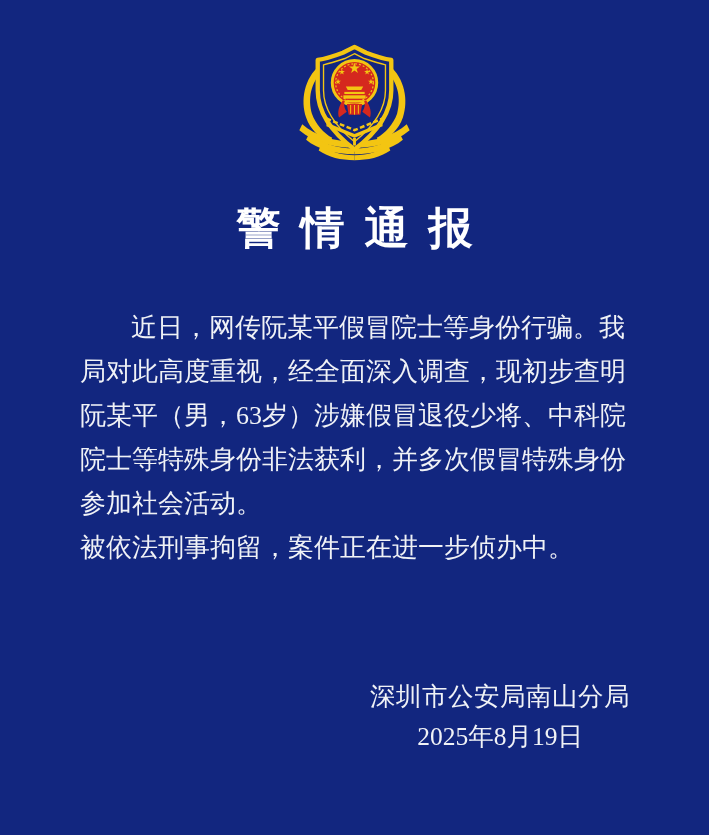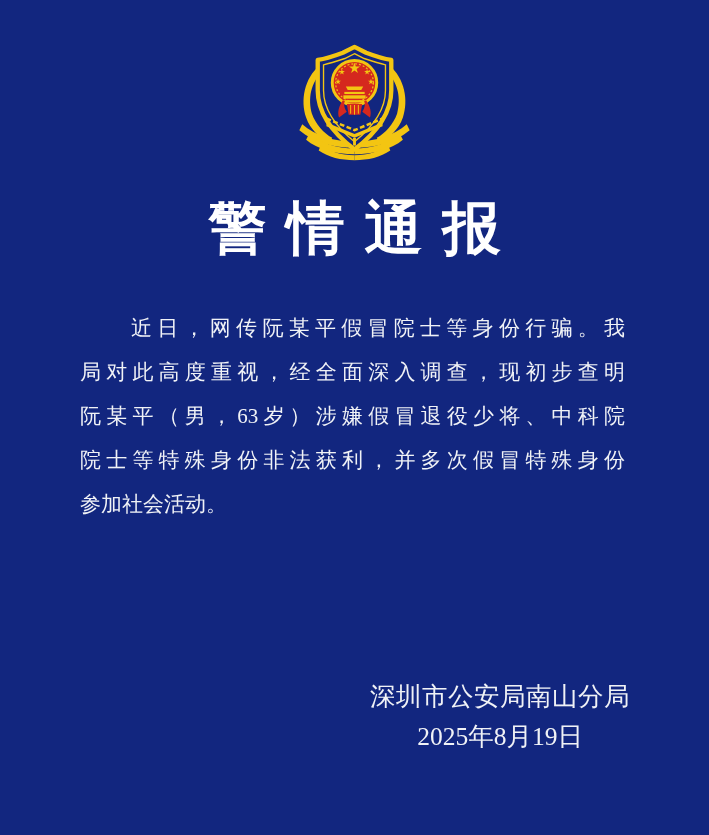--- a/index.html
+++ b/index.html
@@ -14,38 +14,38 @@
     position:absolute;
     left:296px;top:44px;
     width:117px;height:120px;
   }
   .title{
     position:absolute;
     top:198px;left:0;
     width:100%;
     text-align:center;
     color:#ffffff;
-    font-size:58px;
+    font-size:44px;
     font-weight:bold;
     letter-spacing:20px;
     padding-left:20px;
     box-sizing:border-box;
     line-height:62px;
   }
   .body-block{
     position:absolute;
     top:306px;
     left:80px;
     width:545px;
     color:#f0f2f6;
   }
   .line{
     height:44px;
     line-height:44px;
-    font-size:21px;
+    font-size:26px;
     white-space:nowrap;
     text-align:justify;
     text-align-last:justify;
   }
   .line.indent{padding-left:51px;}
   .line.last{text-align:right;text-align-last:left;}
   .footer{
     position:absolute;
     top:677px;
     right:79px;
@@ -131,20 +131,21 @@
 
   <div class="body-block">
     <div>
       <div class="line indent">近日，网传阮某平假冒院士等身份行骗。我</div>
       <div class="line">局对此高度重视，经全面深入调查，现初步查明</div>
       <div class="line">阮某平（男，63岁）涉嫌假冒退役少将、中科院</div>
       <div class="line">院士等特殊身份非法获利，并多次假冒特殊身份</div>
       <div class="line last">参加社会活动。</div>
     </div>
     <div>
+      <div class="line last">被依法刑事拘留，案件正在进一步侦办中。</div>
     </div>
   </div>
 
   <div class="footer">
     <div class="sig">深圳市公安局南山分局</div>
     <div class="date">2025年8月19日</div>
   </div>
 
 </div>
 

